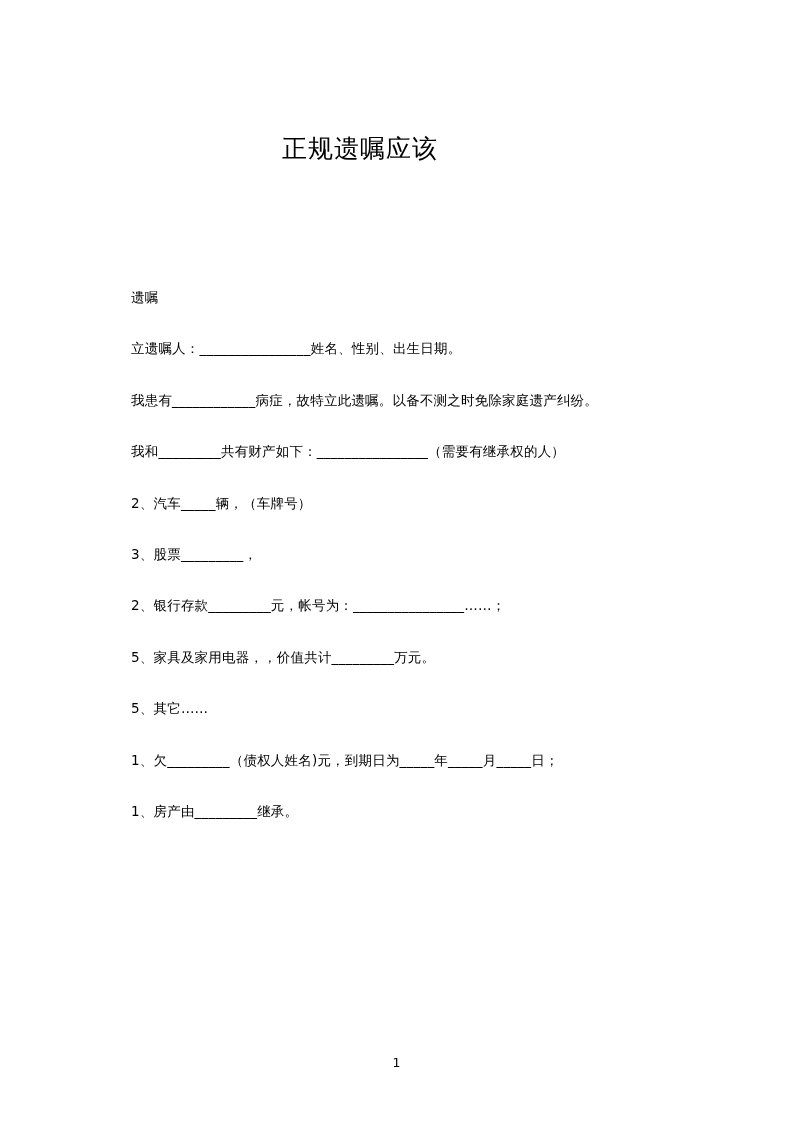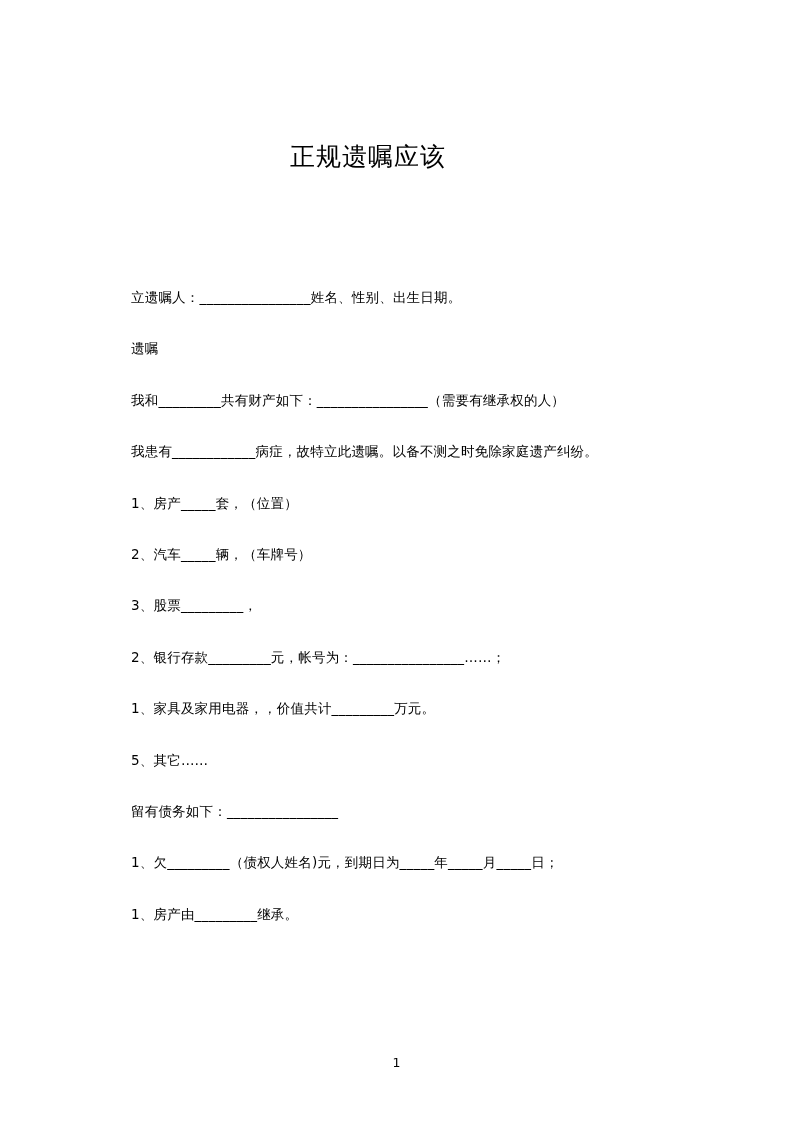--- a/index.html
+++ b/index.html
@@ -22,21 +22,21 @@
   .doc-title {
     position: absolute;
     left: 0;
     top: 132px;
     width: 720px;
     text-align: center;
     font-size: 25px;
     line-height: 34px;
     letter-spacing: 1px;
     font-weight: normal;
-    margin: 8px;
+    margin: 0;
   }
   .body-block {
     position: absolute;
     left: 131px;
     top: 288px;
     width: 540px;
   }
   .para {
     font-size: 13.5px;
     line-height: 19px;
@@ -59,30 +59,28 @@
   }
 </style>
 </head>
 <body>
 
 <div class="page">
 
   <h1 class="doc-title">正规遗嘱应该</h1>
 
   <div class="body-block">
+    <p class="para">遗嘱</p>
     <p class="para">立遗嘱人：________________姓名、性别、出生日期。</p>
-    <p class="para">遗嘱</p>
+    <p class="para">我患有____________病症，故特立此遗嘱。以备不测之时免除家庭遗产纠纷。</p>
     <p class="para">我和_________共有财产如下：________________（需要有继承权的人）</p>
-    <p class="para">我患有____________病症，故特立此遗嘱。以备不测之时免除家庭遗产纠纷。</p>
-    <p class="para">1、房产_____套，（位置）</p>
     <p class="para">2、汽车_____辆，（车牌号）</p>
     <p class="para">3、股票_________，</p>
     <p class="para">2、银行存款_________元，帐号为：________________……；</p>
-    <p class="para">1、家具及家用电器，，价值共计_________万元。</p>
+    <p class="para">5、家具及家用电器，，价值共计_________万元。</p>
     <p class="para">5、其它……</p>
-    <p class="para">留有债务如下：________________</p>
     <p class="para">1、欠_________（债权人姓名)元，到期日为_____年_____月_____日；</p>
     <p class="para last">1、房产由_________继承。</p>
   </div>
 
   <div class="page-number">1</div>
 
 </div>
 
 </body></html>

